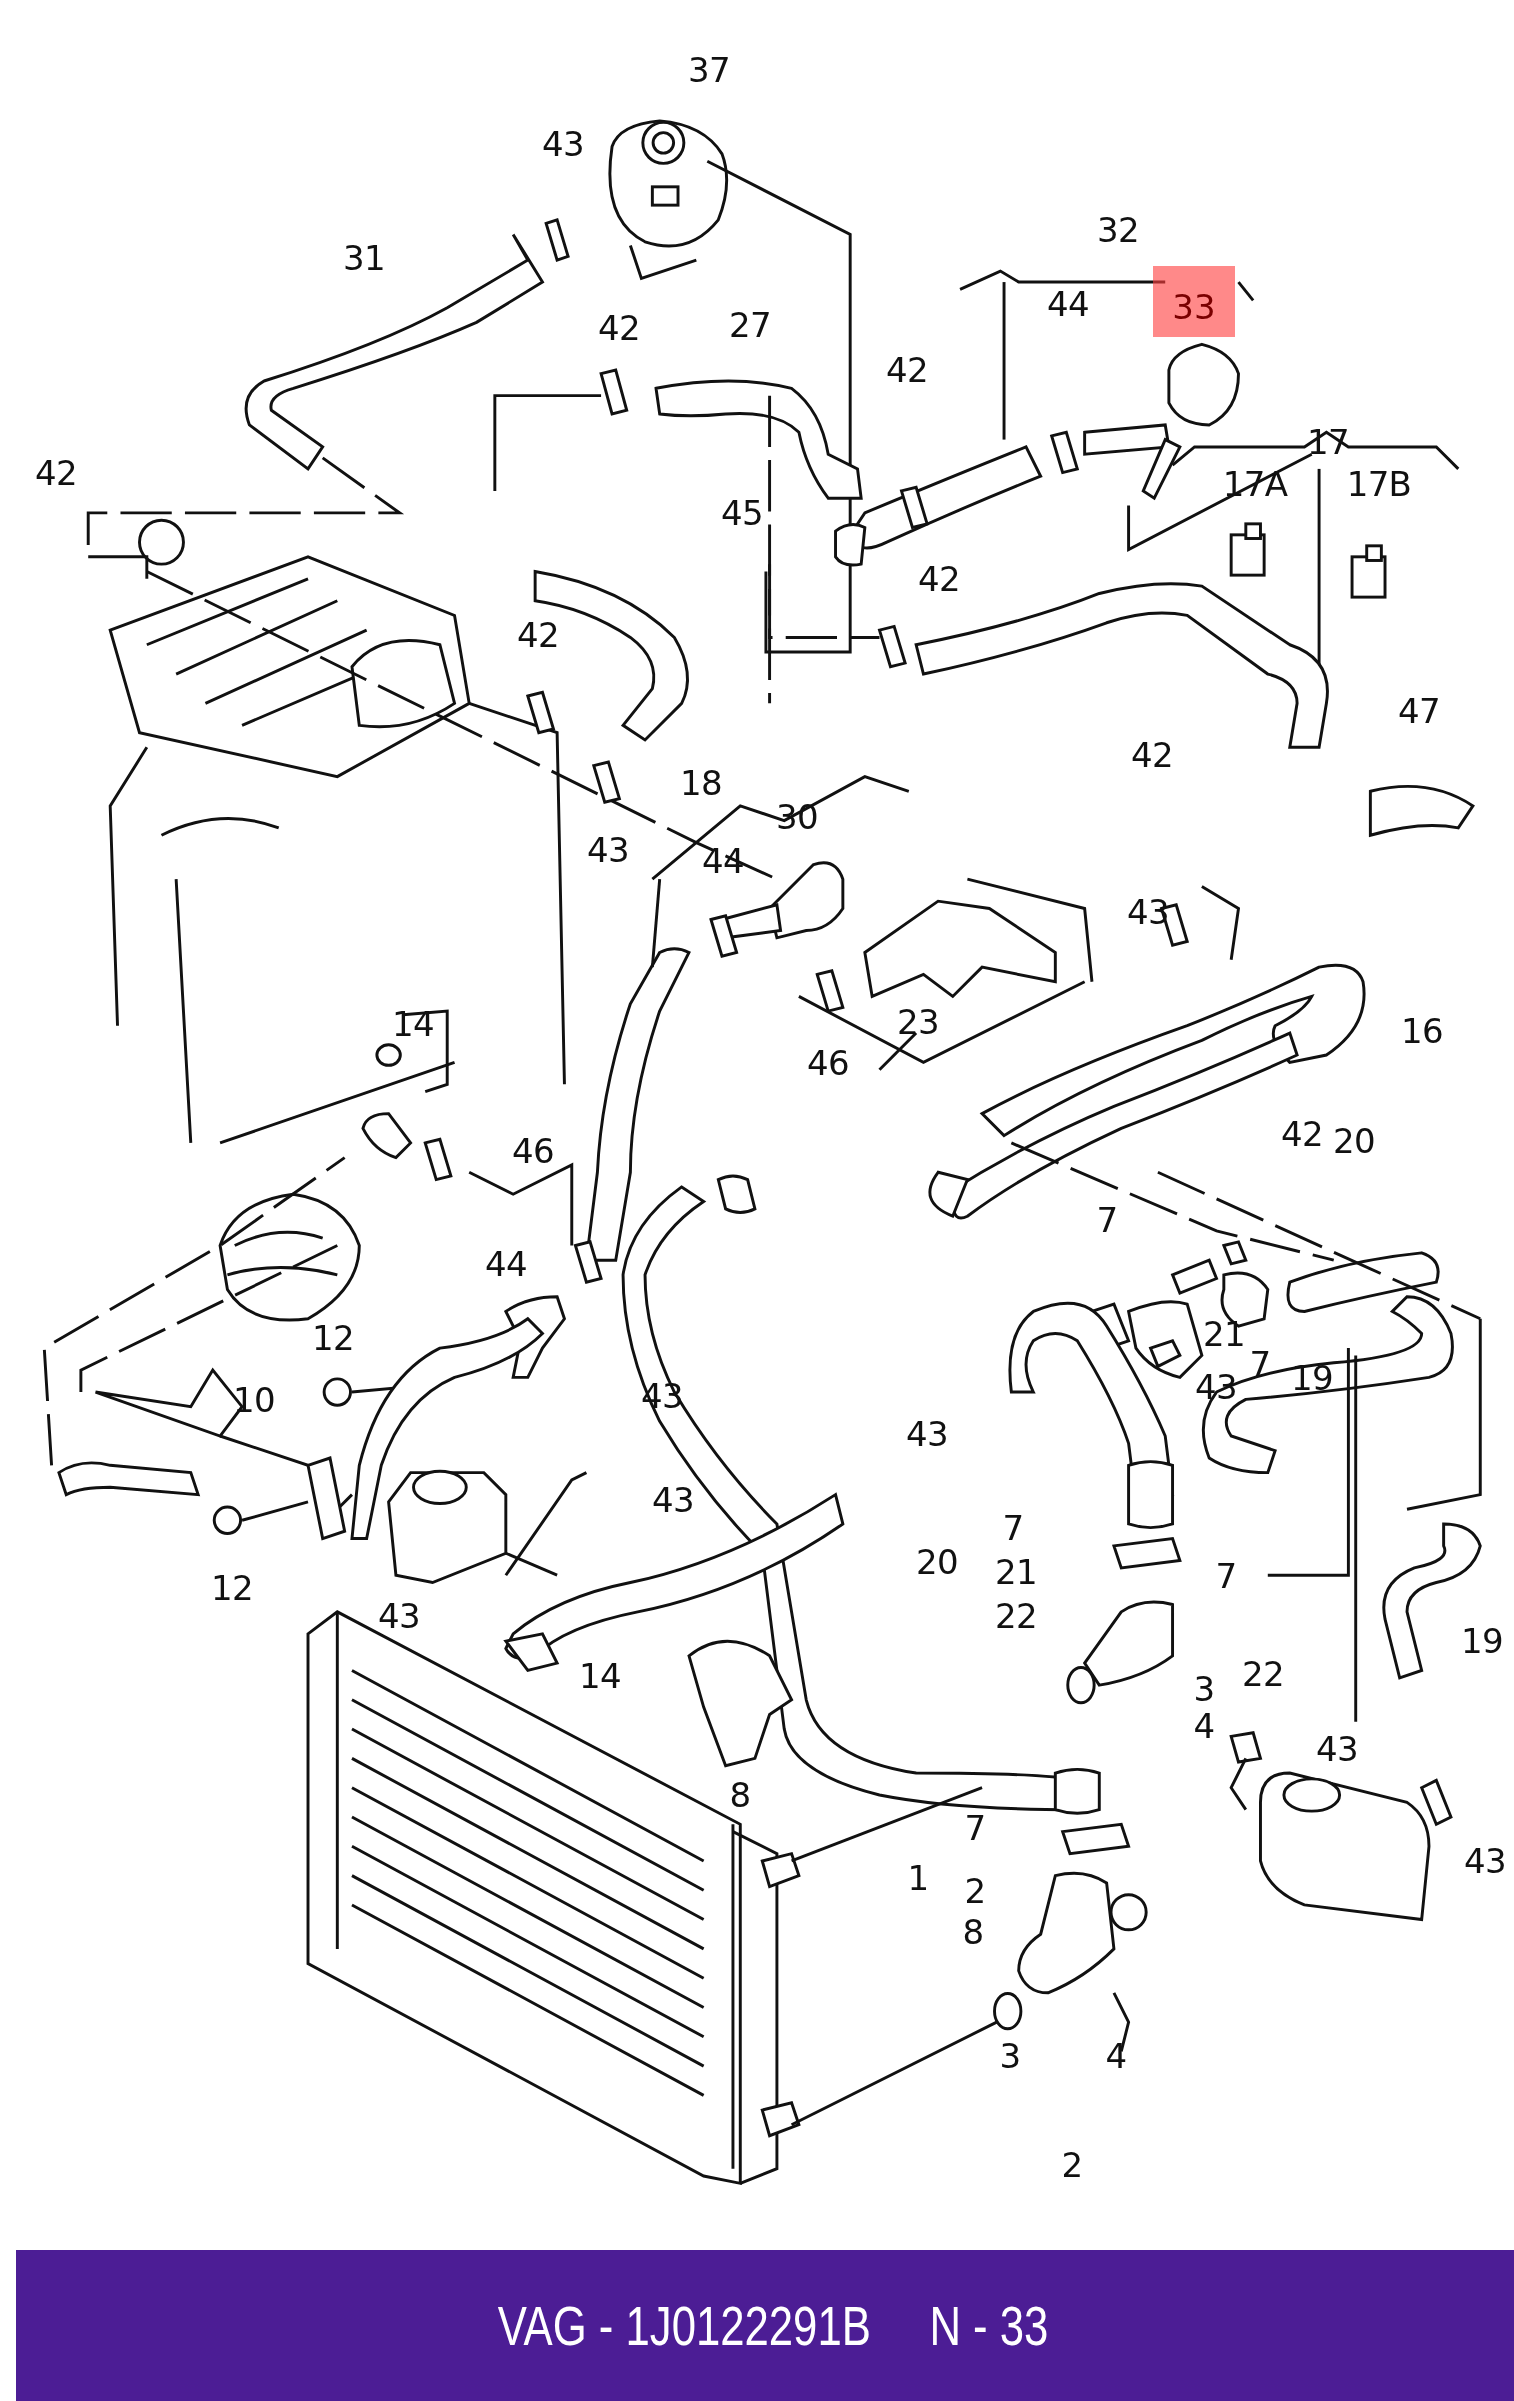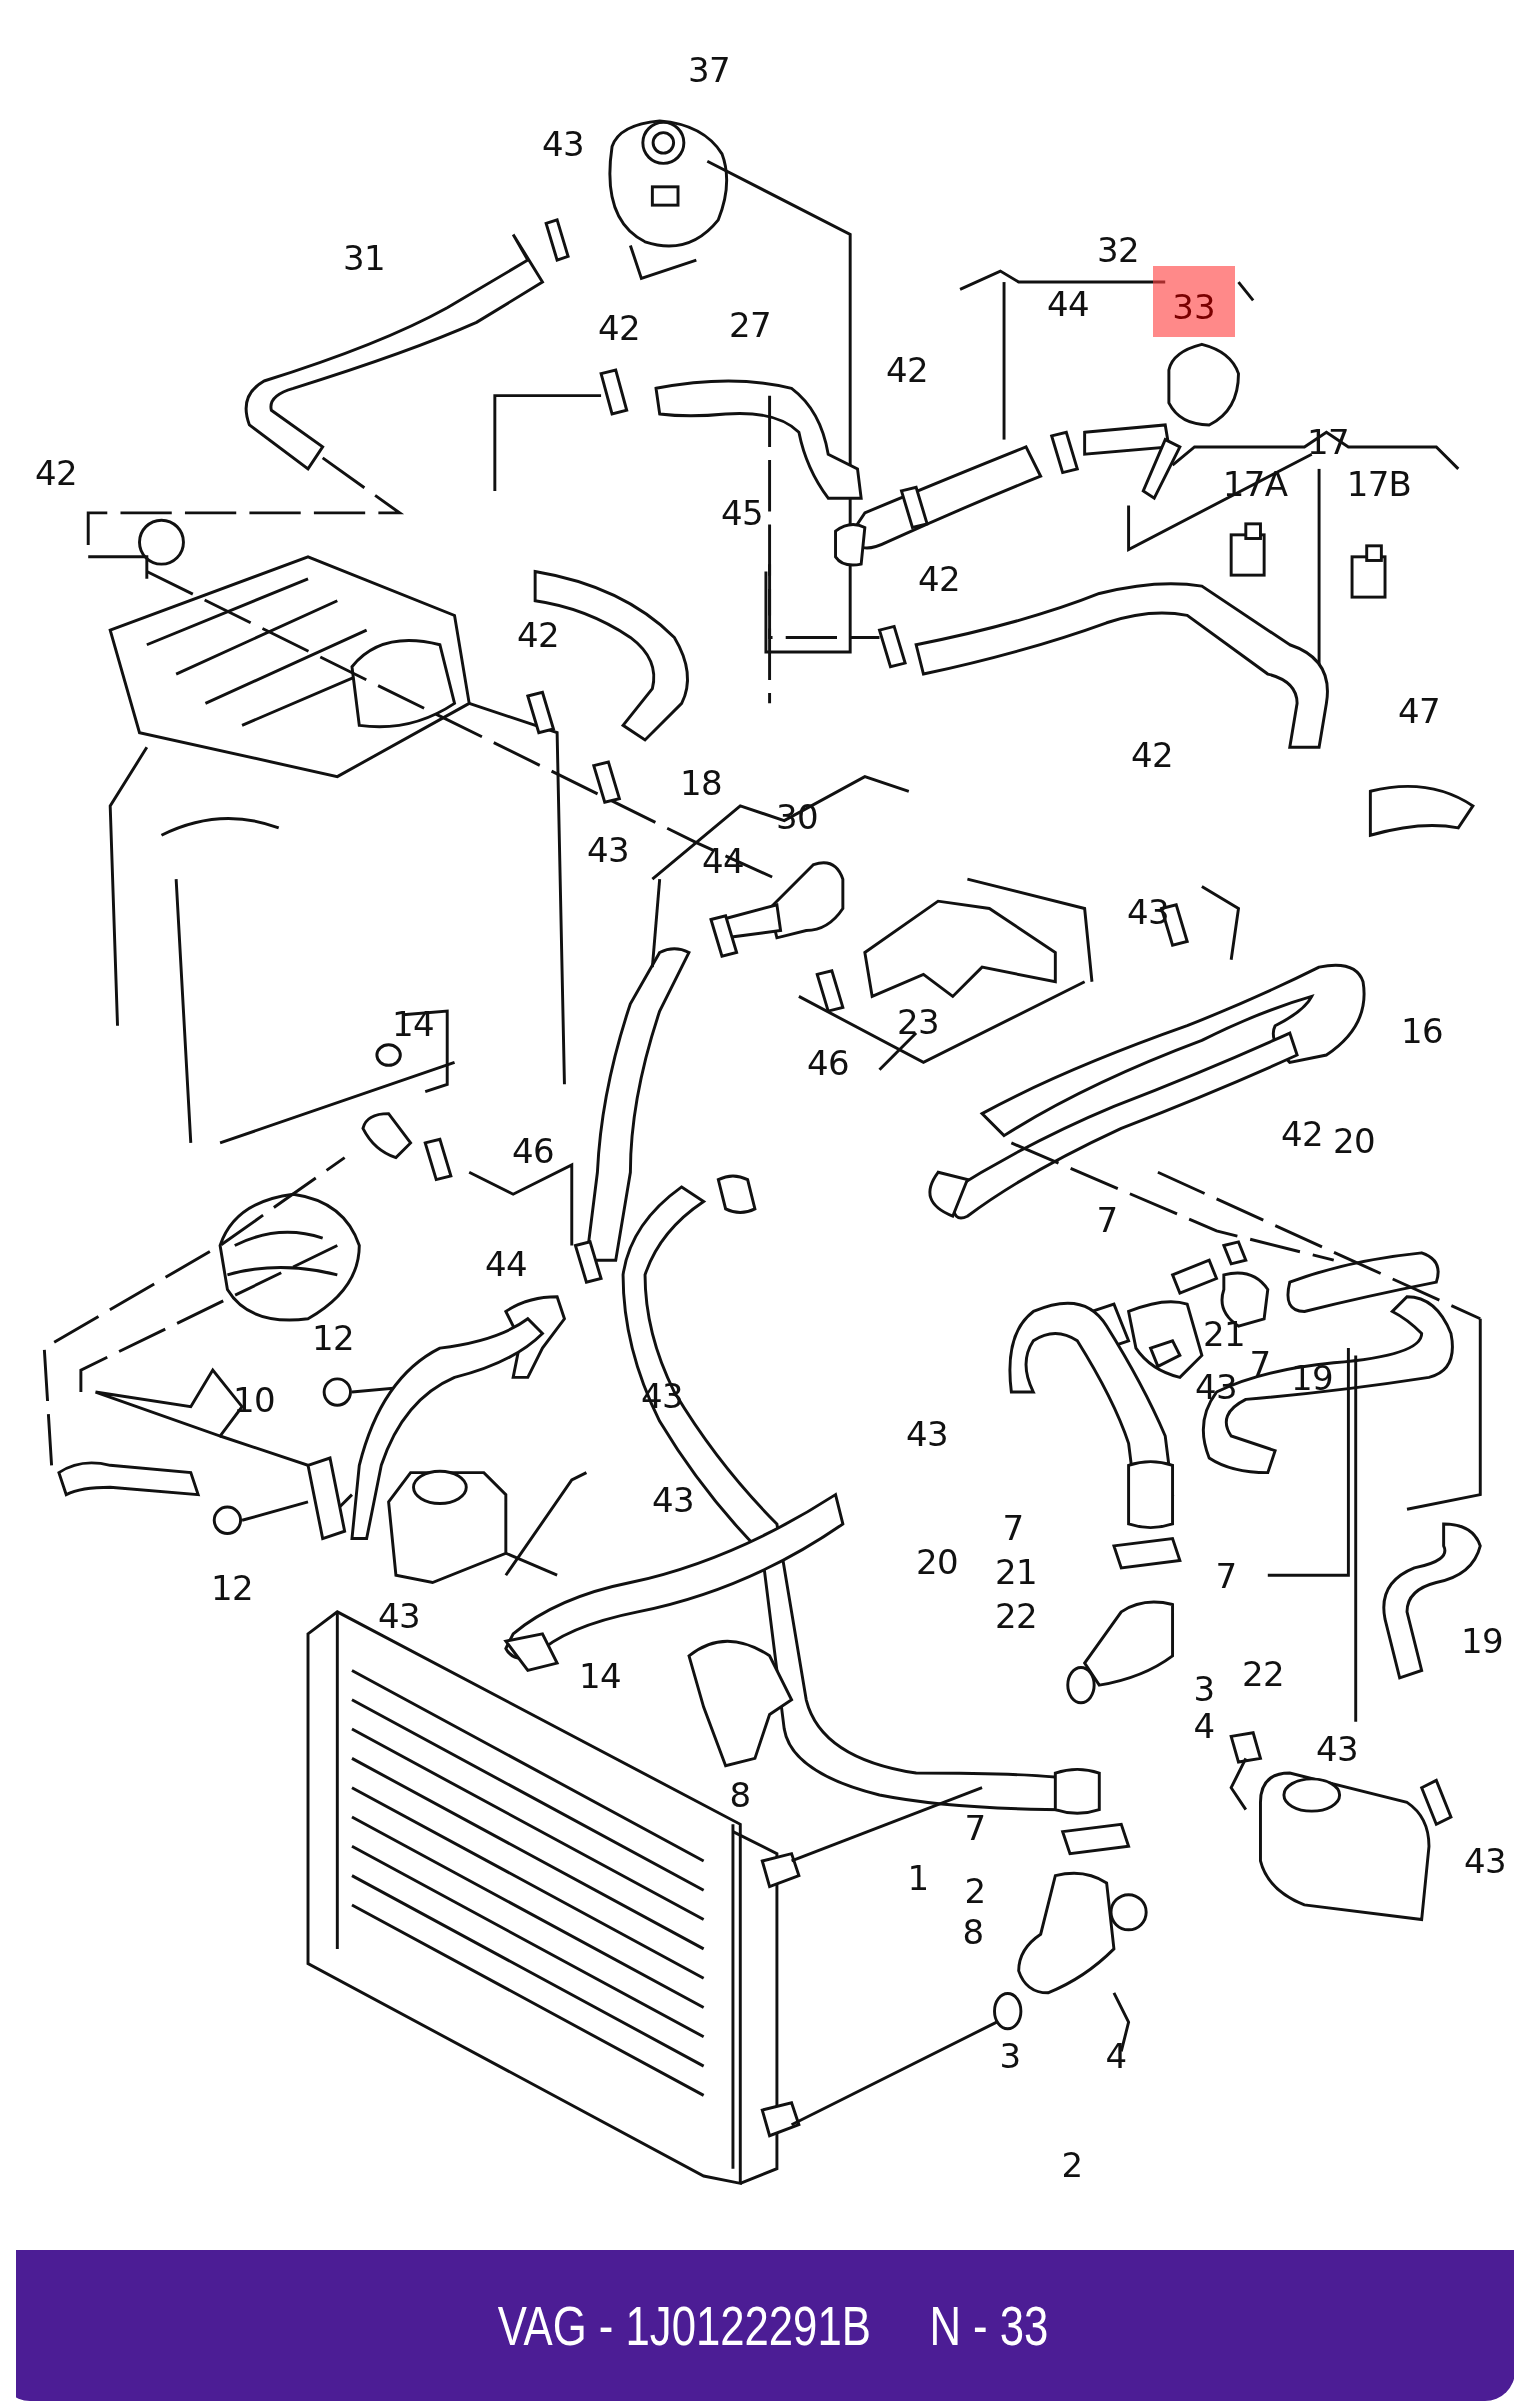--- a/index.html
+++ b/index.html
@@ -1,16 +1,16 @@
 <!DOCTYPE html>
 <html style="font-size:11.7px"><head>
 <meta charset="utf-8">
 <style>
   html, body { margin: 0; padding: 0; background: #ffffff; }
-  #page { position: relative; width: 1515px; height: 2401px; background: #ffffff; overflow: hidden; border-radius: 30px; }
+  #page { position: relative; width: 1515px; height: 2401px; background: #ffffff; overflow: hidden; }
   #diagram { position: absolute; left: 0; top: 0; width: 1515px; height: 2250px; }
   .callout { position: absolute; font-family: "DejaVu Sans", sans-serif; font-size: 34px; color: #111; line-height: 1; transform: translate(-50%, -50%); white-space: nowrap; letter-spacing: -0.7px; }
   .highlight { position: absolute; left: 1153px; top: 266px; width: 82px; height: 71px; background: rgba(255, 64, 64, 0.62); }
   .highlight span { position: absolute; left: 50%; top: 58%; transform: translate(-50%, -50%); font-family: "DejaVu Sans", sans-serif; font-size: 34px; color: #7a0000; }
   #footer { position: absolute; left: 16px; top: 2250px; width: 1515px; height: 151px; background: #4c1d95; display: flex; align-items: center; justify-content: center; }
   #footer .ft { font-family: "Liberation Sans", sans-serif; color: #ffffff; font-size: 56px; transform: scaleX(0.78); display: inline-block; }
   #footer .gap { display: inline-block; width: 44px; }
   svg .ln { stroke: #111; stroke-width: 4; fill: none; }
   svg .dash { stroke: #111; stroke-width: 4; fill: none; stroke-dasharray: 70 18; }
   svg .hose { stroke: #111; stroke-width: 4; fill: #fff; }
@@ -198,21 +198,21 @@
     <circle class="part" cx="1540" cy="2610" r="24"></circle>
     <ellipse class="part" cx="1375" cy="2745" rx="18" ry="24"></ellipse>
     <path class="ln" d="M1520 2720 L1540 2760 L1530 2800"></path>
   </svg>
 
   <div class="callout" style="left:709px;top:70px">37</div>
   <div class="callout" style="left:563px;top:144px">43</div>
   <div class="callout" style="left:364px;top:258px">31</div>
   <div class="callout" style="left:619px;top:328px">42</div>
   <div class="callout" style="left:750px;top:325px">27</div>
-  <div class="callout" style="left:1118px;top:250px">32</div>
+  <div class="callout" style="left:1118px;top:230px">32</div>
   <div class="callout" style="left:1068px;top:304px">44</div>
   <div class="callout" style="left:907px;top:370px">42</div>
   <div class="callout" style="left:1328px;top:442px">17</div>
   <div class="callout" style="left:1255px;top:484px">17A</div>
   <div class="callout" style="left:1379px;top:484px">17B</div>
   <div class="callout" style="left:56px;top:473px">42</div>
   <div class="callout" style="left:742px;top:513px">45</div>
   <div class="callout" style="left:939px;top:579px">42</div>
   <div class="callout" style="left:538px;top:635px">42</div>
   <div class="callout" style="left:1419px;top:711px">47</div>

